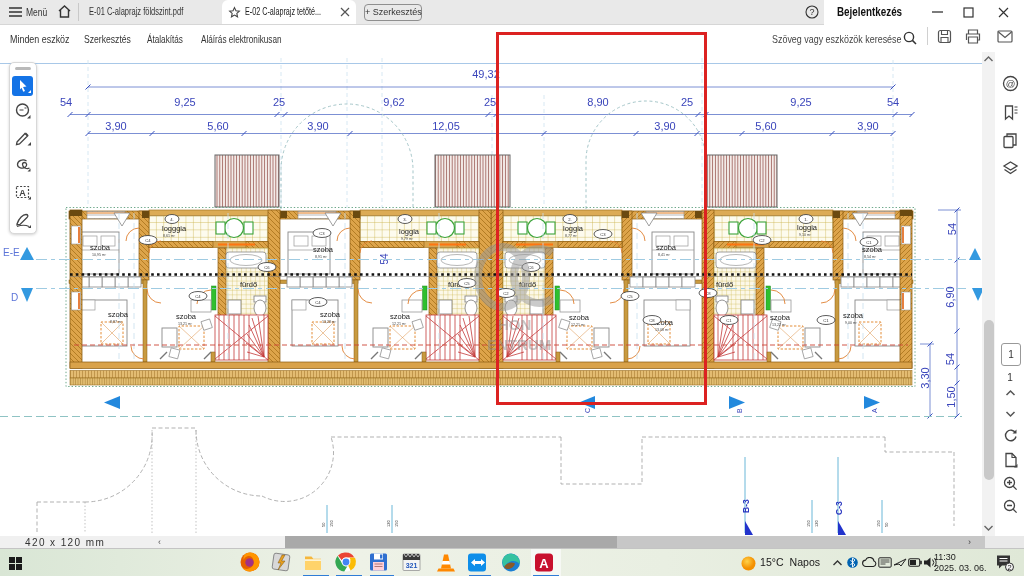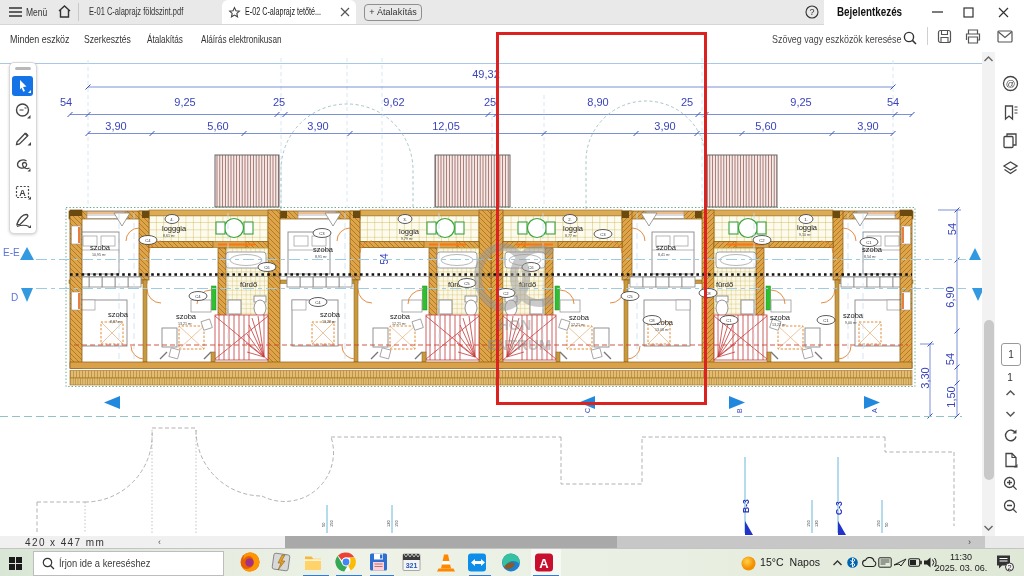--- a/index.html
+++ b/index.html
@@ -19,21 +19,21 @@
   <div class="abs" style="left:78px;top:3px;width:1px;height:18px;background:#c9c9c9"></div>
   <div class="abs" style="left:89px;top:6px;font-size:10px;color:#333;transform:scaleX(0.75);transform-origin:0 0;white-space:nowrap">E-01 C-alaprajz földszint.pdf</div>
   <div class="abs" style="left:222px;top:0;width:134px;height:24px;background:#fff;border-radius:6px 6px 0 0"></div>
   <svg class="abs" style="left:228px;top:6px" width="13" height="13" viewBox="0 0 24 24">
       <path d="M12 3l2.7 5.8 6.3.7-4.7 4.3 1.3 6.2-5.6-3.2-5.6 3.2 1.3-6.2L3 9.5l6.3-.7z" fill="none" stroke="#444" stroke-width="2"></path>
     </svg>
   <div class="abs" style="left:245px;top:6px;font-size:10px;color:#222;transform:scaleX(0.72);transform-origin:0 0;white-space:nowrap">E-02 C-alaprajz tetőté...</div>
   <svg class="abs" style="left:340px;top:7px" width="10" height="10" viewBox="0 0 10 10">
       <path d="M1,1 9,9 M9,1 1,9" stroke="#555" stroke-width="1.2"></path>
     </svg>
-  <div class="abs" style="left:364px;top:3.5px;width:56px;height:15px;border:1px solid #8f8f8f;border-radius:4px;font-size:9px;color:#333;text-align:center;line-height:15px;white-space:nowrap">+ Átalakítás</div>
+  <div class="abs" style="left:364px;top:3.5px;width:56px;height:15px;border:1px solid #8f8f8f;border-radius:4px;font-size:9px;color:#333;text-align:center;line-height:15px;white-space:nowrap">+ Szerkesztés</div>
   <svg class="abs" style="left:805px;top:5px" width="14" height="14" viewBox="0 0 14 14">
       <circle cx="7" cy="7" r="6" fill="none" stroke="#333" stroke-width="1.1"></circle>
       <text x="7" y="10" font-size="9" text-anchor="middle" fill="#333" font-family="Liberation Sans">?</text>
     </svg>
   <div class="abs" style="left:837px;top:5px;font-size:12px;font-weight:bold;color:#111;transform:scaleX(0.82);transform-origin:0 0;white-space:nowrap">Bejelentkezés</div>
   <svg class="abs" style="left:932px;top:11px" width="11" height="2" viewBox="0 0 11 2">
       <path d="M0,1h11" stroke="#333" stroke-width="1.3"></path>
     </svg>
   <svg class="abs" style="left:963px;top:7px" width="11" height="11" viewBox="0 0 11 11">
       <rect x="1" y="1" width="9" height="9" fill="none" stroke="#333" stroke-width="1.2"></rect>
@@ -517,43 +517,36 @@
       <path d="M4,6.5h5M6.5,4v5M10.2,10.2 13.6,13.6" stroke="#444" stroke-width="1.3"></path>
     </svg>
   <svg class="abs" style="left:21px;top:447px" width="15" height="15" viewBox="0 0 15 15">
       <circle cx="6.5" cy="6.5" r="5" fill="none" stroke="#444" stroke-width="1.3"></circle>
       <path d="M4,6.5h5M10.2,10.2 13.6,13.6" stroke="#444" stroke-width="1.3"></path>
     </svg>
 </div>
 
 <div class="abs" style="left:0;top:536px;width:1024px;height:12px;background:#e9e9e9;z-index:7">
   <div class="abs" style="left:0;top:0;width:285px;height:12px;background:#f0f0f0"></div>
-  <div class="abs" style="left:25px;top:0.5px;font-size:10px;letter-spacing:1.4px;color:#333">420 x 447 mm</div>
+  <div class="abs" style="left:25px;top:0.5px;font-size:10px;letter-spacing:1.4px;color:#333">420 x 120 mm</div>
   <div class="abs" style="left:158px;top:0.5px;font-size:9px;color:#555">‹</div>
   <div class="abs" style="left:285px;top:0;width:700px;height:12px;background:#c7c7c7"></div>
   <div class="abs" style="left:285px;top:0;width:332px;height:12px;background:#a9a9a9"></div>
   <div class="abs" style="left:968px;top:0.5px;font-size:9px;color:#444">›</div>
 </div>
 
 <div class="abs" style="left:0;top:548px;width:1024px;height:28px;background:linear-gradient(90deg,#d9e6d5,#eef2e7 35%,#e9efe2 65%,#dfe8d7);border-top:1px solid #c4c4c4;z-index:8">
   <svg class="abs" style="left:9px;top:8px" width="13" height="13" viewBox="0 0 13 13">
       <g fill="#1a1a1a">
         <rect x="0" y="0" width="6" height="6"></rect>
         <rect x="7" y="0" width="6" height="6"></rect>
         <rect x="0" y="7" width="6" height="6"></rect>
         <rect x="7" y="7" width="6" height="6"></rect>
       </g>
     </svg>
-  <div class="abs" style="left:33px;top:2px;width:189px;height:23px;background:#fff;border:1px solid #bdbdbd">
-    <svg class="abs" style="left:8px;top:5px" width="13" height="13" viewBox="0 0 13 13">
-        <circle cx="5.5" cy="5.5" r="4.2" fill="none" stroke="#333" stroke-width="1.2"></circle>
-        <path d="M8.7,8.7 12,12" stroke="#333" stroke-width="1.3"></path>
-      </svg>
-    <div class="abs" style="left:25px;top:4.5px;font-size:11px;color:#3a3a3a;transform:scaleX(0.85);transform-origin:0 0;white-space:nowrap">Írjon ide a kereséshez</div>
-  </div>
   <div class="abs" style="left:531px;top:0;width:30px;height:27px;background:#f6f8f4"></div>
   <svg class="abs" style="left:239px;top:3px" width="320" height="25" viewBox="0 0 320 25">
 
     <circle cx="11" cy="10" r="9.5" fill="#e66000"></circle>
       <path d="M11,0.5 a9.5,9.5 0 0 1 9.5,9.5 9.5,9.5 0 0 1 -9.5,9.5 9.5,9.5 0 0 1 -8,-4.3 c2.5,2 6,2.3 8.6,0.6 2.8,-1.8 3.8,-5.2 2.6,-8.2 C13.5,4.5 11,3.5 8.5,4.2 6.7,4.7 5.4,6 4.8,7.7 3.9,5.2 5,2.6 7,1.4 8.2,0.8 9.6,0.5 11,0.5z" fill="#ff9500"></path>
       <circle cx="10.5" cy="10.5" r="4.2" fill="#9a2c93" opacity="0.9"></circle>
 
     <rect x="34" y="2" width="16" height="16" rx="2" fill="#d8d8d8" stroke="#777" stroke-width="0.8" transform="rotate(8 42 10)"></rect>
       <path d="M43,3 l-4,8 h3 l-3,7 7,-9 h-3.4 l3.4,-6z" fill="#e8a020" stroke="#7a5510" stroke-width="0.5"></path>
 
@@ -628,20 +621,20 @@
     </svg>
   <svg class="abs" style="left:908px;top:9px" width="14" height="9" viewBox="0 0 14 9">
       <rect x="0.7" y="0.7" width="11" height="7.6" rx="1.5" fill="none" stroke="#222" stroke-width="1.1"></rect>
       <rect x="2" y="2" width="6" height="5" fill="#222"></rect>
       <rect x="12.2" y="2.8" width="1.6" height="3.4" fill="#222"></rect>
     </svg>
   <svg class="abs" style="left:923px;top:7px" width="14" height="13" viewBox="0 0 14 13">
       <path d="M1,4.5 h3 l3.5,-3 v10 l-3.5,-3 h-3z" fill="#222"></path>
       <path d="M9.5,3.5 a4.5,4.5 0 0 1 0,6 M11.5,2 a7,7 0 0 1 0,9" fill="none" stroke="#222" stroke-width="1"></path>
     </svg>
-  <div class="abs" style="left:934px;top:3px;width:54px;text-align:center;font-size:9px;color:#1a1a1a;line-height:11px;white-space:nowrap">11:30<br>2025. 03. 06.</div>
+  <div class="abs" style="left:934px;top:3px;width:54px;font-size:9px;color:#1a1a1a;line-height:11px;white-space:nowrap">11:30<br>2025. 03. 06.</div>
   <svg class="abs" style="left:995px;top:5px" width="20" height="18" viewBox="0 0 20 18">
       <path d="M2,1.5 h13 v10 h-8 l-3,3 v-3 h-2z" fill="#333"></path>
       <path d="M4.5,4.5h8M4.5,7h8" stroke="#fff" stroke-width="1"></path>
       <circle cx="14.5" cy="13" r="4" fill="#f4f4f4" stroke="#333" stroke-width="1"></circle>
       <text x="14.5" y="15.8" font-size="7.5" text-anchor="middle" fill="#222" font-family="Liberation Sans">2</text>
     </svg>
 </div>
 
 </body></html>

